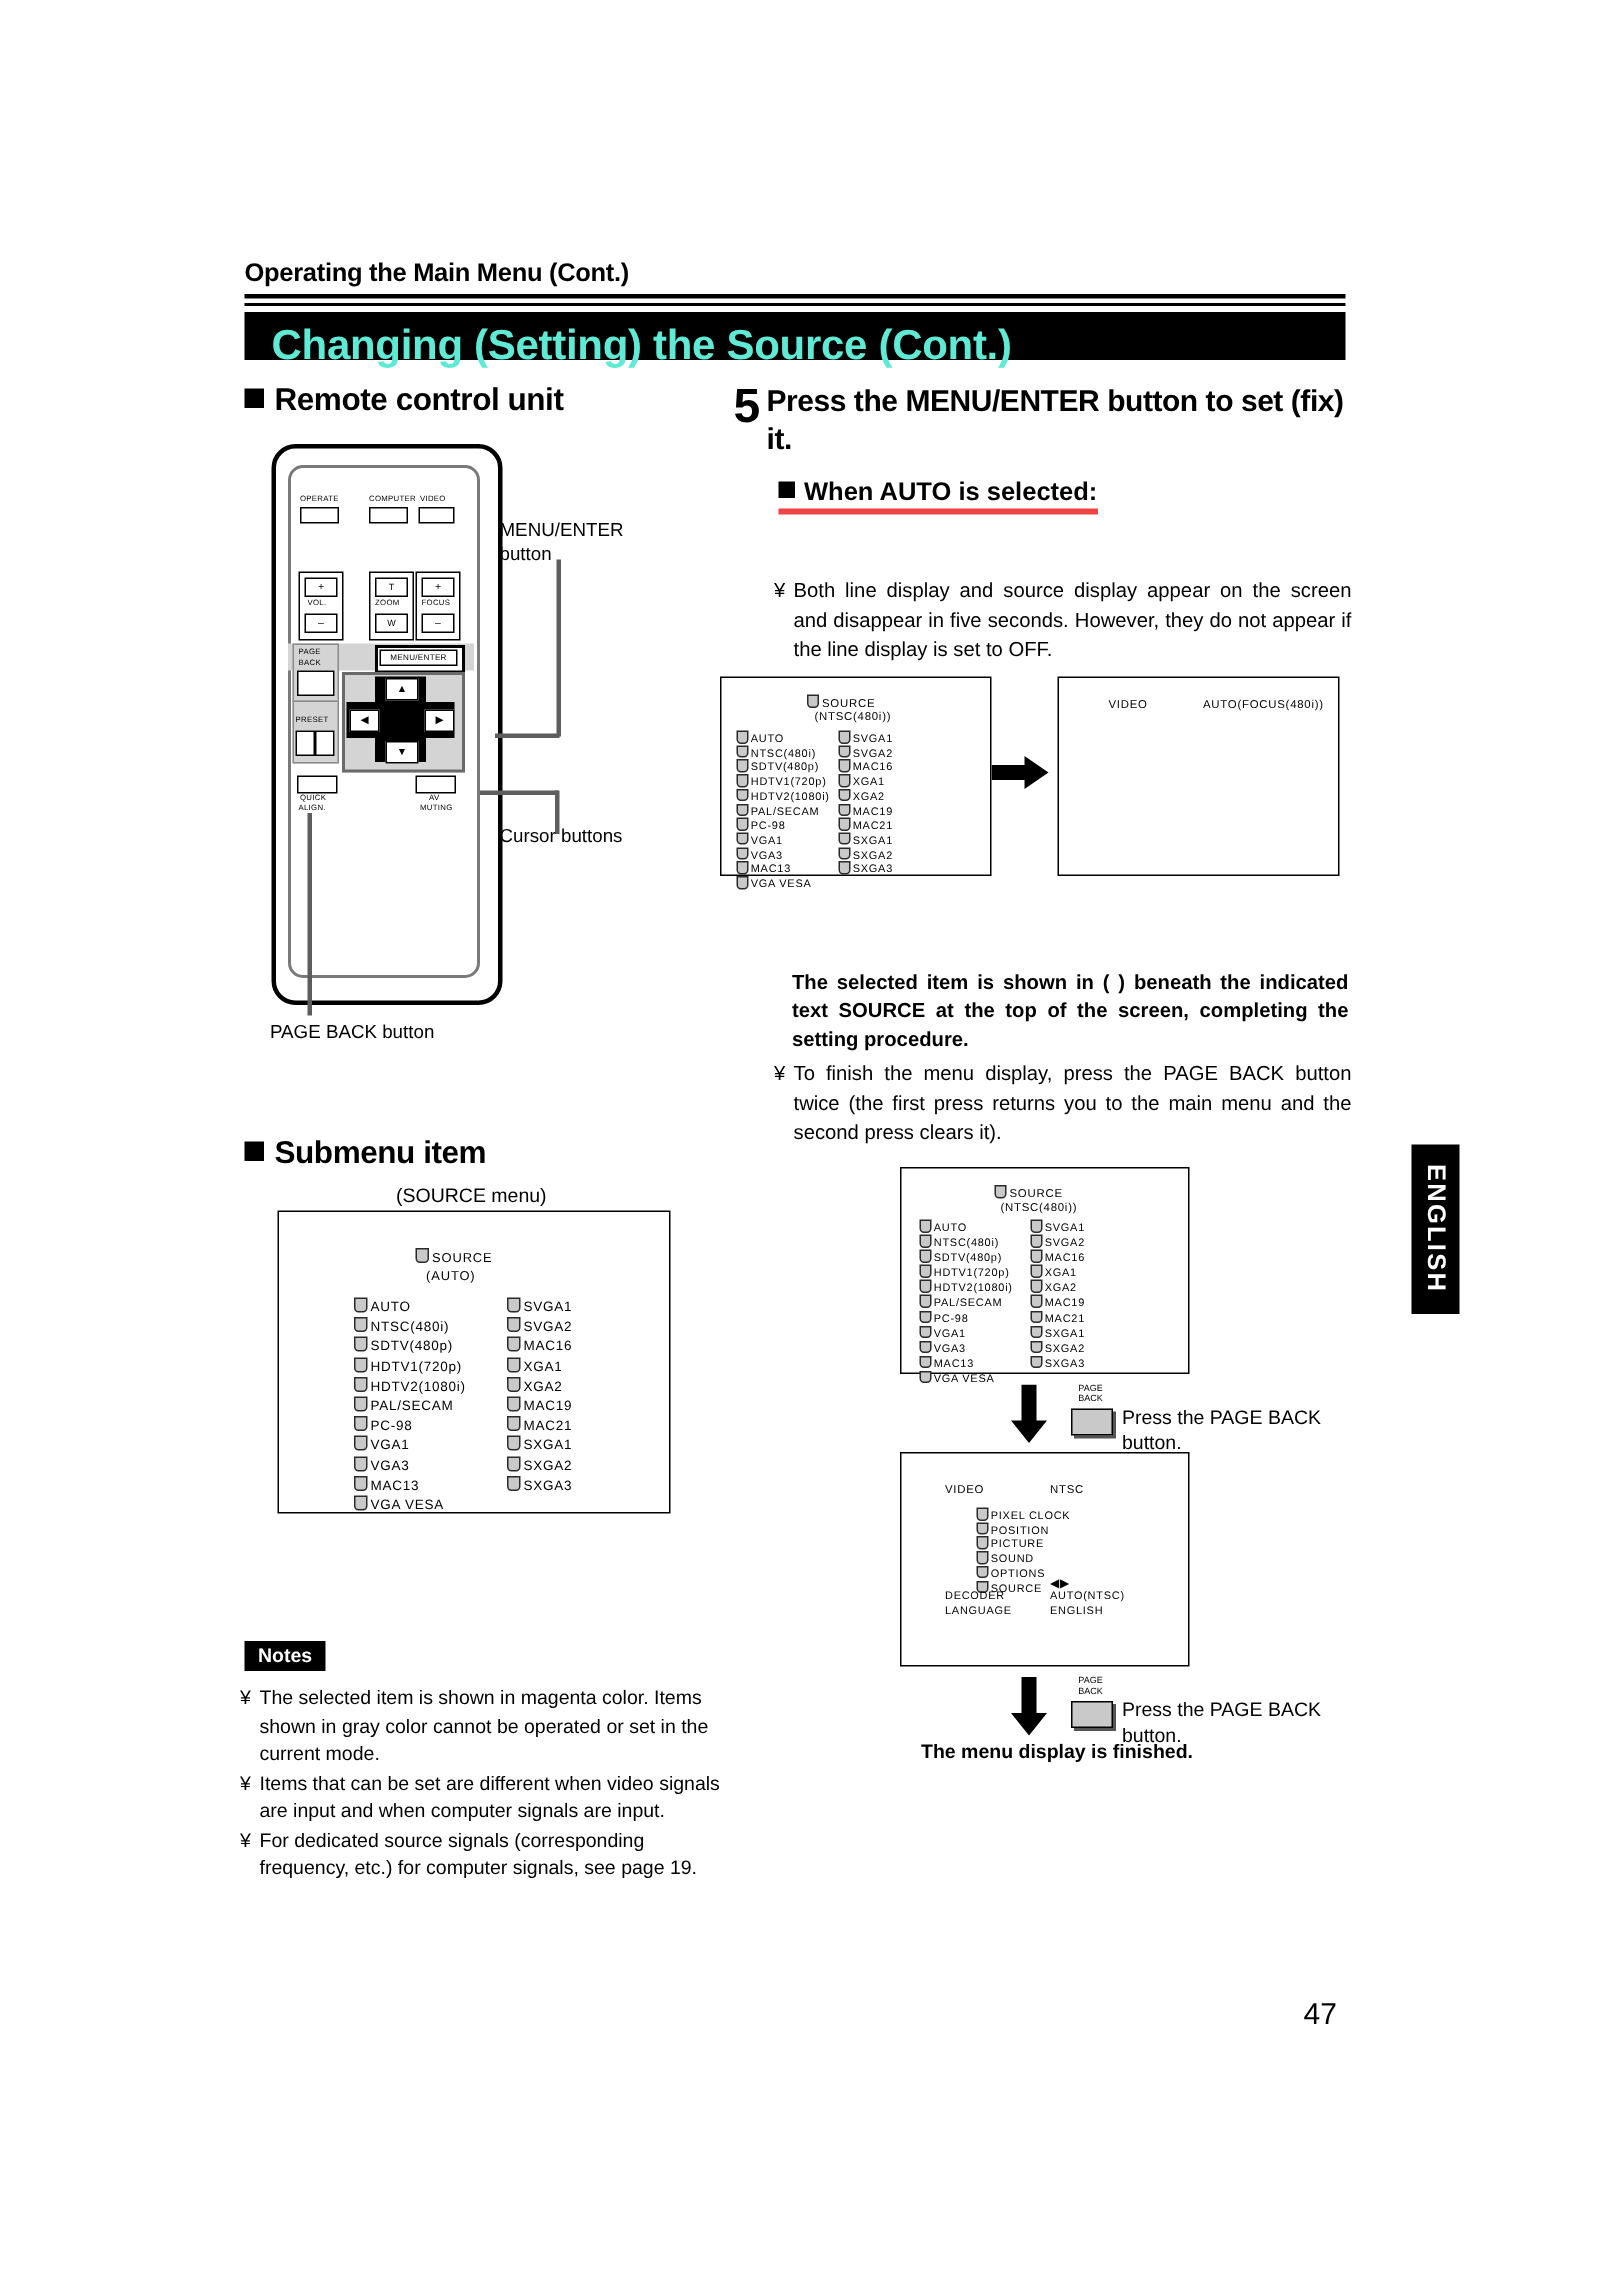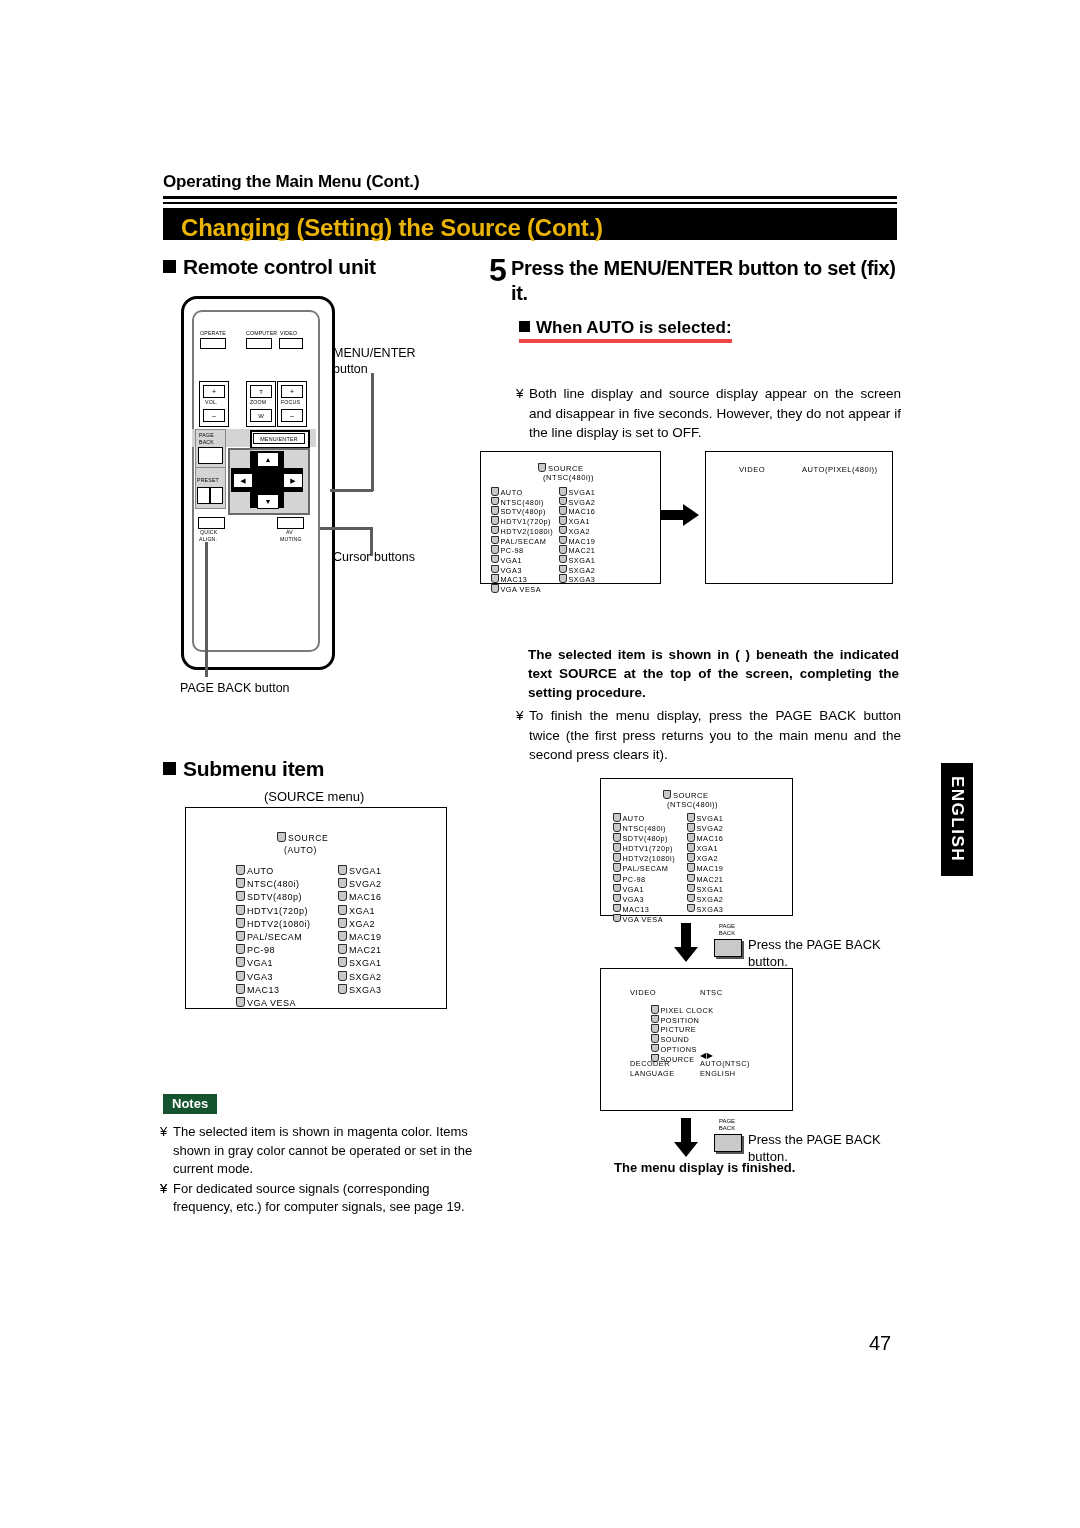--- a/index.html
+++ b/index.html
@@ -8,21 +8,21 @@
     font-family:"Liberation Sans", sans-serif;color:#000;
     -webkit-font-smoothing:antialiased;
   }
   .page{position:absolute;left:0;top:0;width:1080px;height:1528px;overflow:hidden;}
 
   
   .runhead{position:absolute;left:163px;top:172px;font-size:17px;font-weight:bold;letter-spacing:-0.2px;}
   .rule-thick{position:absolute;left:163px;top:196px;width:734px;height:3px;background:#000;}
   .rule-thin{position:absolute;left:163px;top:202px;width:734px;height:1.5px;background:#000;}
   .titlebar{position:absolute;left:163px;top:208px;width:734px;height:32px;background:#000;}
-  .titlebar span{position:absolute;left:18px;top:6px;color:#eab308;font-size:24px;font-weight:bold;letter-spacing:-0.2px;}
+  .titlebar span{position:absolute;left:18px;top:6px;color:#5eead4;font-size:28px;font-weight:bold;letter-spacing:-0.2px;}
 
   
   .sq-head{position:absolute;font-size:21px;font-weight:bold;letter-spacing:-0.3px;text-align:right;}
   .sq-head .sq{display:inline-block;width:13px;height:13px;background:#000;margin-right:7px;vertical-align:1px;}
 
   .step{position:absolute;}
   .step .num{position:absolute;left:0;top:-4px;font-size:32px;font-weight:bold;}
   .step .txt{position:absolute;left:22px;top:0;width:390px;font-size:20px;font-weight:bold;line-height:25px;letter-spacing:-0.3px;}
 
   .sub-head{position:absolute;font-size:17px;font-weight:bold;border-bottom:4px solid #ef4444;padding-bottom:1px;}
@@ -55,21 +55,21 @@
   .caption{position:absolute;font-size:13px;}
 
   
   .arr-r{position:absolute;}
   .arr-d{position:absolute;}
 
   .pagebackbtn{position:absolute;width:26px;height:16px;background:#c9c9c9;border:1.5px solid #000;box-shadow:2px 2px 0 #555;}
   .pb-lbl{position:absolute;font-size:6px;line-height:7px;text-align:center;width:26px;}
 
   
-  .notes-tag{position:absolute;background:#14532d;color:#fff;font-size:13px;font-weight:bold;padding:2px 9px 3px 9px;}
+  .notes-tag{position:absolute;background:#000000;color:#fff;font-size:13px;font-weight:bold;padding:2px 9px 3px 9px;}
 
   
   .engtab{position:absolute;background:#000;color:#fff;display:flex;align-items:center;justify-content:center;}
   .engtab span{writing-mode:vertical-rl;font-size:17px;font-weight:bold;letter-spacing:1.5px;}
 
   .pageno{position:absolute;font-size:20px;}
 </style>
 </head>
 <body>
 
@@ -186,21 +186,21 @@
         <div class="osd" style="position: relative; left: 0px; top: 0px; font-size: 9px; line-height: 13.2px; letter-spacing: 0.5px;"><span class="ico" style="width: 7px; height: 8px;"></span><span>MAC21</span></div>
         <div class="osd" style="position: relative; left: 0px; top: 0px; font-size: 9px; line-height: 13.2px; letter-spacing: 0.5px;"><span class="ico" style="width: 7px; height: 8px;"></span><span>SXGA1</span></div>
         <div class="osd" style="position: relative; left: 0px; top: 0px; font-size: 9px; line-height: 13.2px; letter-spacing: 0.5px;"><span class="ico" style="width: 7px; height: 8px;"></span><span>SXGA2</span></div>
         <div class="osd" style="position: relative; left: 0px; top: 0px; font-size: 9px; line-height: 13.2px; letter-spacing: 0.5px;"><span class="ico" style="width: 7px; height: 8px;"></span><span>SXGA3</span></div>
       </div>
   </div>
 
   <div class="notes-tag" style="left:163px;top:1094px;">Notes</div>
   <div id="notes-list" style="position:absolute;left:160px;top:1123px;width:332px;">
       <div style="position: relative; font-size: 13px; line-height: 18.5px; padding-left: 13px; margin-bottom: 1px;"><span style="position: absolute; left: 0px; top: 0px;">¥</span><span>The selected item is shown in magenta color. Items shown in gray color cannot be operated or set in the current mode.</span></div>
-      <div style="position: relative; font-size: 13px; line-height: 18.5px; padding-left: 13px; margin-bottom: 1px;"><span style="position: absolute; left: 0px; top: 0px;">¥</span></div>
+      <div style="position: relative; font-size: 13px; line-height: 18.5px; padding-left: 13px; margin-bottom: 1px;"><span style="position: absolute; left: 0px; top: 0px;">¥</span><span>Items that can be set are different when video signals are input and when computer signals are input.</span></div>
       <div style="position: relative; font-size: 13px; line-height: 18.5px; padding-left: 13px; margin-bottom: 1px;"><span style="position: absolute; left: 0px; top: 0px;">¥</span><span>For dedicated source signals (corresponding frequency, etc.) for computer signals, see page 19.</span></div>
     </div>
 
   <div class="step" style="left:489px;top:256px;width:410px;">
     <div class="num">5</div>
     <div class="txt">Press the MENU/ENTER button to set (fix) it.</div>
   </div>
 
   <div class="sub-head" style="left:519px;top:318px;">
     <span class="sq"></span><span>When AUTO is selected:</span>
@@ -241,21 +241,21 @@
         <div class="osd" style="position: relative; left: 0px; top: 0px; font-size: 7.3px; line-height: 9.2px; letter-spacing: 0.5px;"><span class="ico" style="width: 5.5px; height: 6.5px;"></span><span>SXGA3</span></div>
       </div>
   </div>
 
   <svg class="arr-r" style="left:661px;top:502px;" width="40" height="26">
     <polygon points="0,8 22,8 22,2 38,13 22,24 22,18 0,18" fill="#000"></polygon>
   </svg>
 
   <div class="screen" style="left:705px;top:451px;width:186px;height:131px;">
     <div class="osd-sm" style="left:33px;top:13px;">VIDEO</div>
-    <div class="osd-sm" style="left:96px;top:13px;">AUTO(PIXEL(480i))</div>
+    <div class="osd-sm" style="left:96px;top:13px;">AUTO(FOCUS(480i))</div>
   </div>
 
 
   <div class="body-bold" style="left:528px;top:645px;width:371px;">The selected item is shown in (    ) beneath the indicated text  SOURCE  at the top of the screen, completing the setting procedure.</div>
 
   <div class="body-note" style="left:516px;top:706px;width:385px;">
     <span class="bul">¥</span>
     <span class="bd">To finish the menu display, press the PAGE BACK button twice (the first press returns you to the main menu and the second press clears it).</span>
   </div>
 

